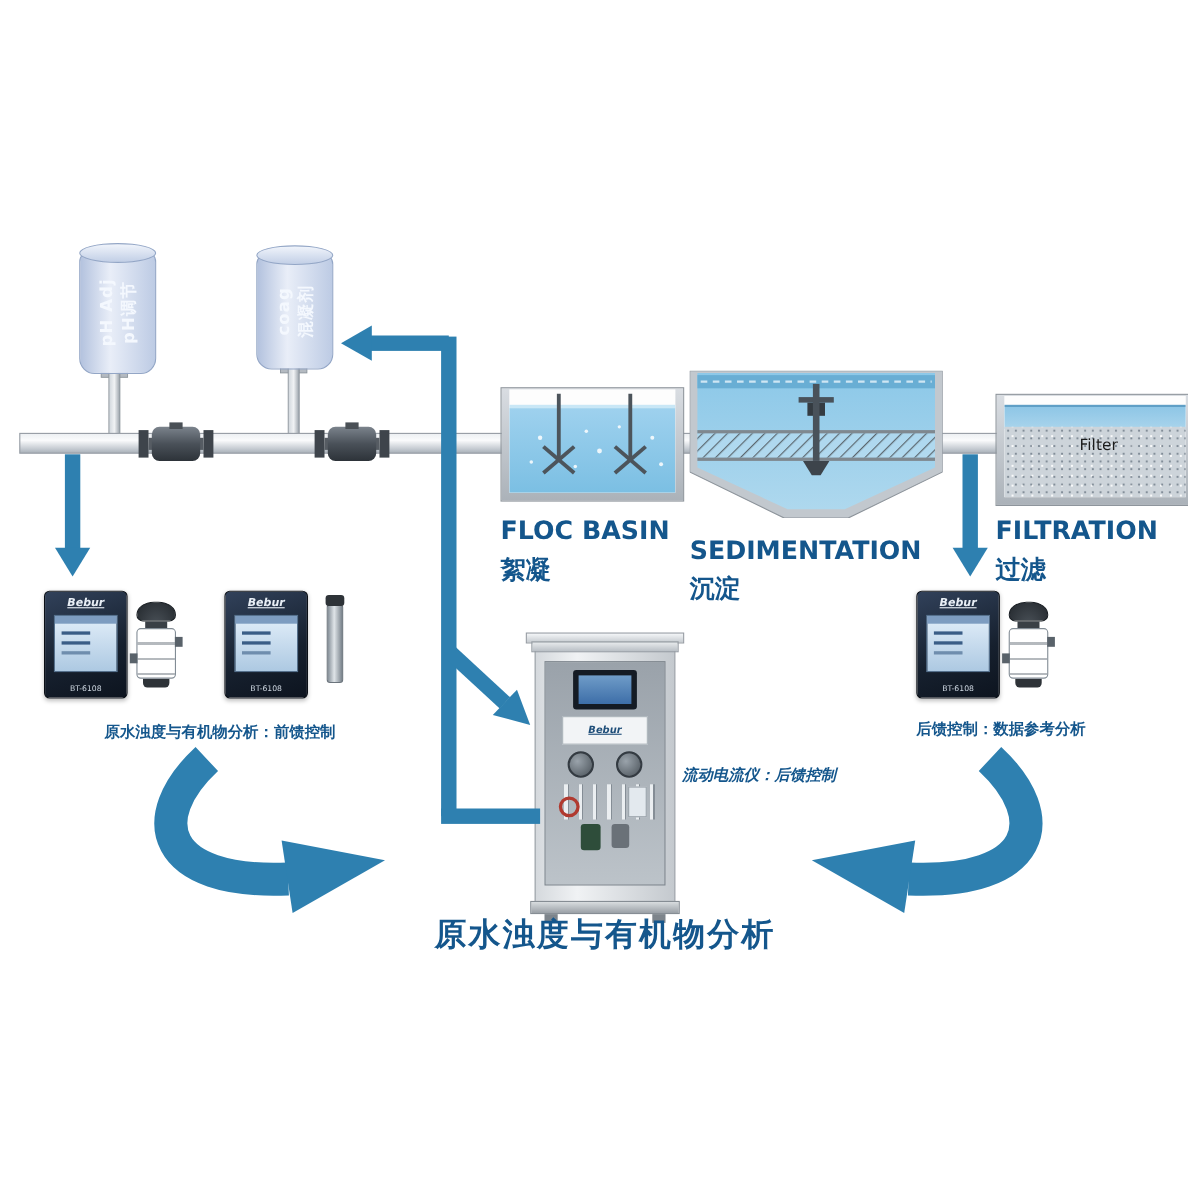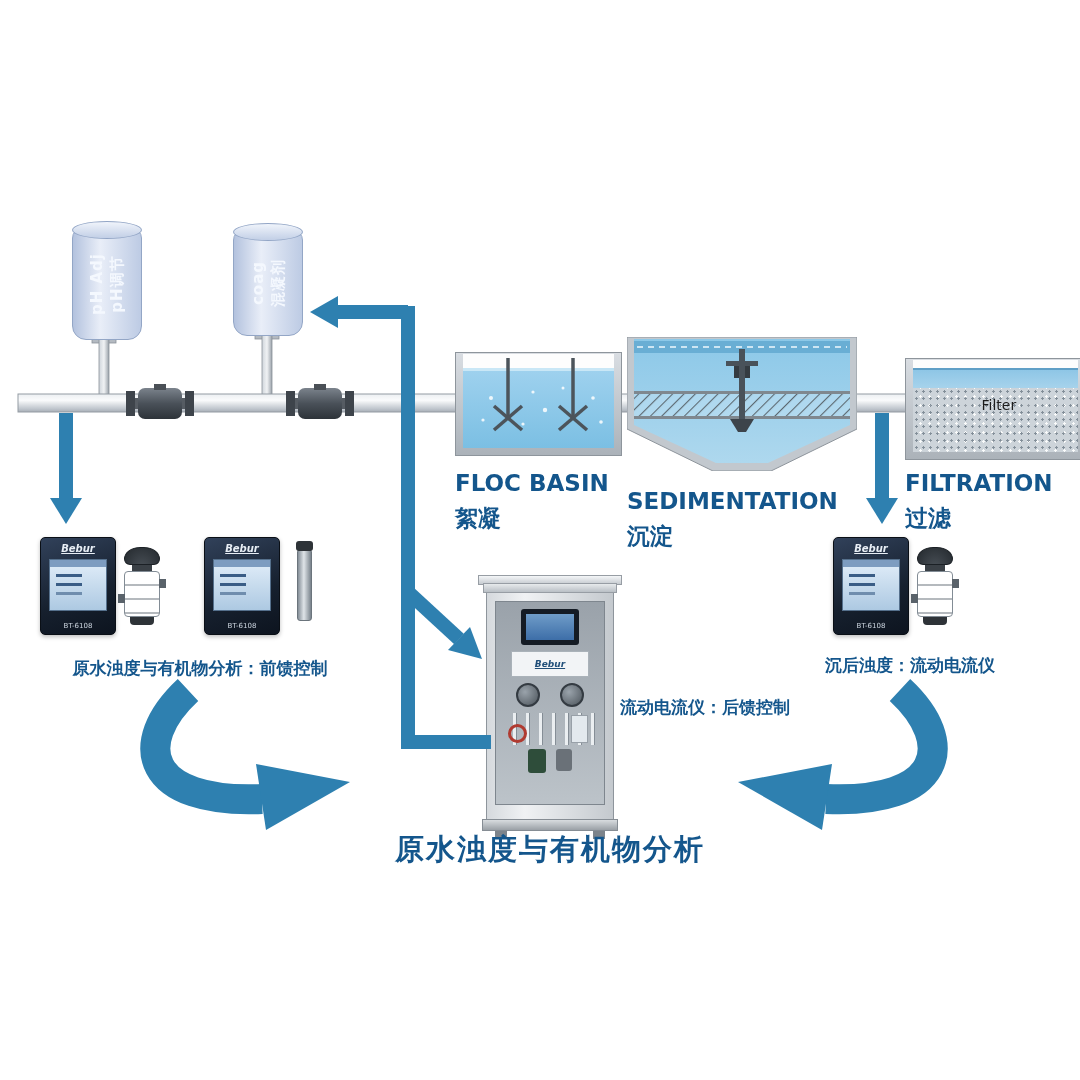--- a/index.html
+++ b/index.html
@@ -4,21 +4,21 @@
 <style>
   html,body{margin:0;padding:0;background:#fff;}
   .canvas{position:relative;width:1080px;height:1080px;background:#ffffff;overflow:hidden;
           font-family:"DejaVu Sans",sans-serif;}
   .abs{position:absolute;}
   svg{display:block;}
 
   
   .stage-label{position:absolute;text-align:left;color:#14568c;font-weight:bold;
                font-size:23px;line-height:1.5;}
-  .caption{position:absolute;color:#14568c;font-weight:bold;font-size:17px;z-index:4;}
+  .caption{position:absolute;color:#14568c;font-weight:bold;font-size:14px;z-index:4;}
   .main-title{position:absolute;left:290px;top:830px;width:520px;text-align:center;
               color:#14568c;font-weight:bold;font-size:29px;z-index:4;letter-spacing:2px;}
 
   
   .tank{position:absolute;width:68px;z-index:2;
         background:linear-gradient(90deg,#b3c2de,#e9eef8 40%,#bdcbe4);
         border:1px solid #93a6c6;border-radius:10px 10px 14px 14px;}
   .tank::before{content:"";position:absolute;left:-1px;right:-1px;top:-8px;height:16px;
         border-radius:50%;background:linear-gradient(180deg,#f0f4fb,#c2cfe6);
         border:1px solid #93a6c6;}
@@ -267,21 +267,21 @@
     <div class="brand">Bebur</div>
     <div class="screen"></div>
     <div class="model">BT-6108</div>
   </div>
   <div class="sensor" style="left:917px;top:547px;">
     <div class="cap"></div>
       <div class="neck"></div>
       <div class="body"></div>
       <div class="foot"></div>
   </div>
-  <div class="caption" style="left:782px;width:256px;top:654px;text-align:center;">沉后浊度：流动电流仪</div>
+  <div class="caption" style="left:782px;width:256px;top:654px;text-align:center;">后馈控制：数据参考分析</div>
 
   <div class="cabinet">
     <div class="cab-crown1"></div>
     <div class="cab-crown2"></div>
     <div class="cab-interior">
       <div class="cab-screen"></div>
       <div class="cab-ctrl">Bebur</div>
       <div class="cab-pumps">
         <div class="pump"></div>
         <div class="pump"></div>
@@ -293,21 +293,21 @@
       <div class="cab-bottles">
         <div class="bottle-dark"></div>
         <div class="bottle-grey"></div>
       </div>
     </div>
     <div class="cab-base"></div>
     <div class="cab-foot" style="left:8px;"></div>
     <div class="cab-foot" style="right:8px;"></div>
   </div>
 
-  <div class="caption" style="left:620px;width:230px;top:696px;">流动电流仪：后馈控制</div>
+  <div class="caption" style="left:620px;width:230px;top:696px;font-style:italic;">流动电流仪：后馈控制</div>
 
   <svg class="abs" style="left:0;top:0;z-index:3;pointer-events:none;" width="1080" height="1080" viewBox="0 0 1080 1080">
     <g fill="#2e80b0">
 
       <g>
         <rect x="59" y="413" width="14" height="86"></rect>
         <polygon points="50,498 82,498 66,524"></polygon>
       </g>
 
       <g>

